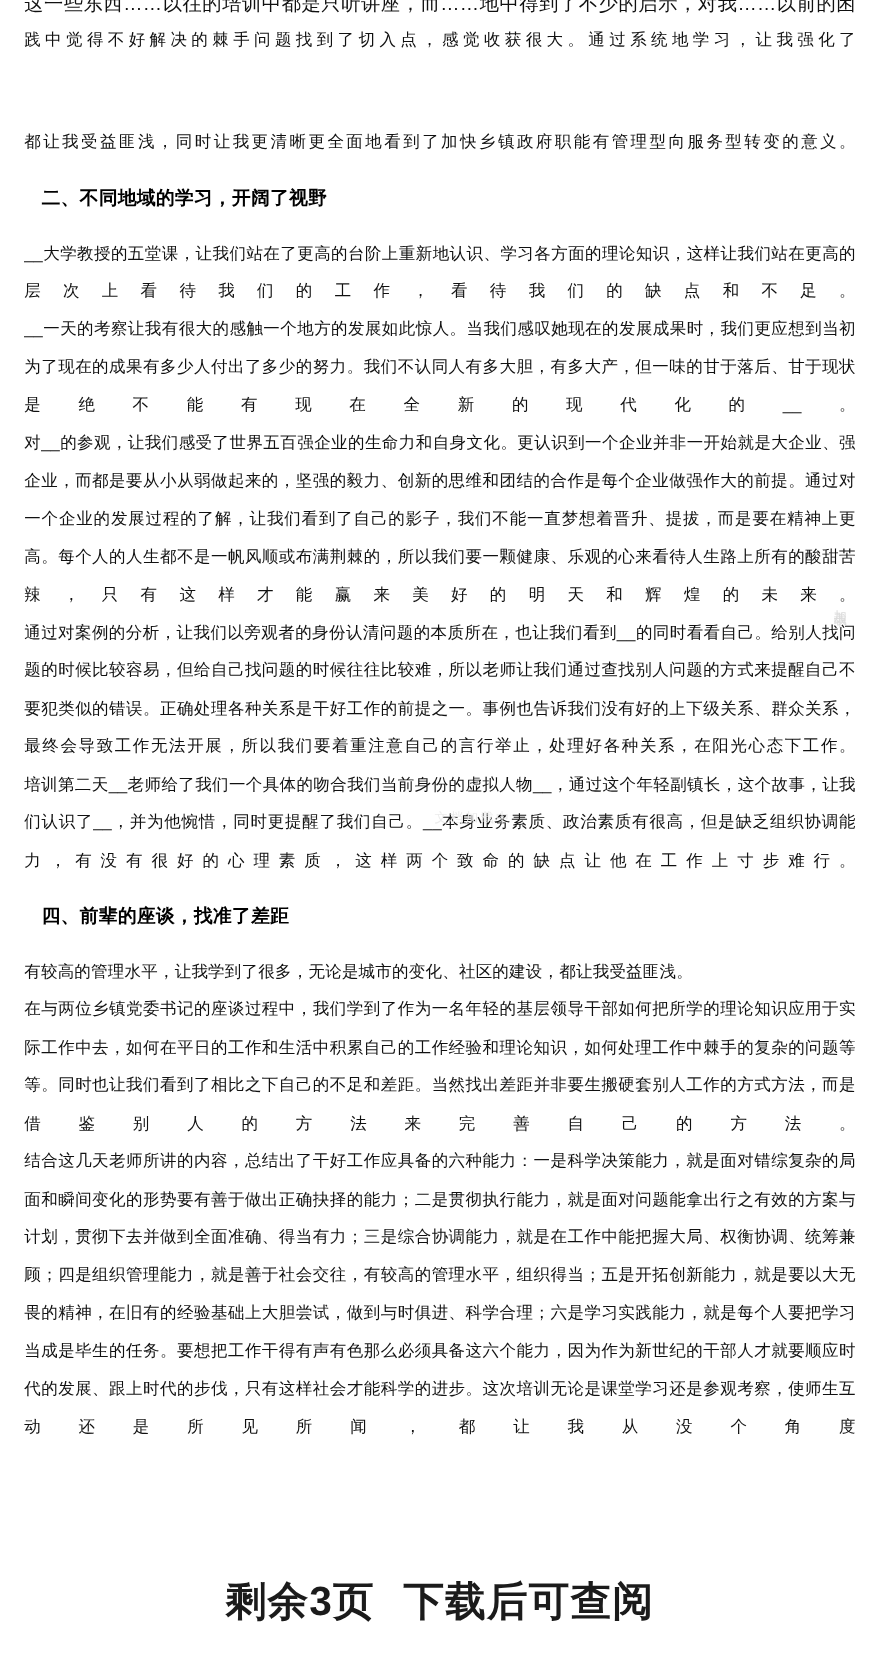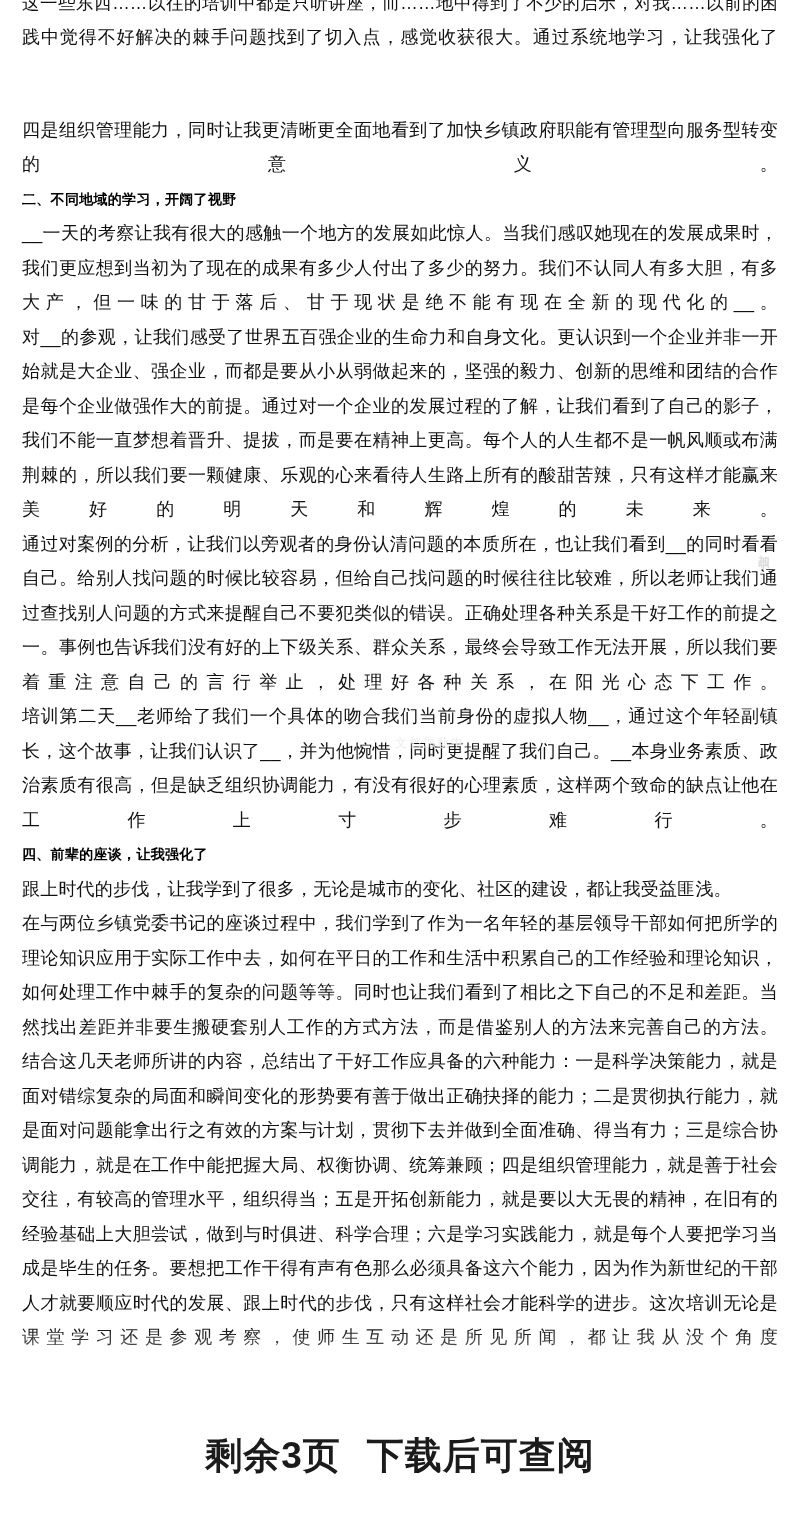--- a/index.html
+++ b/index.html
@@ -40,33 +40,33 @@
     text-align-last: justify;
     position: relative;
     top: -14px;
     color: #111;
   }
   .gap {
     height: 58px;
   }
   p.para {
     margin: 0 0 0 0;
-    font-size: 18px;
+    font-size: 15px;
     line-height: 34.5px;
     letter-spacing: 0.2px;
     text-align: justify;
     text-align-last: justify;
     color: #111111;
   }
   p.para.last-normal {
     text-align-last: left;
   }
   p.heading {
-    margin: 0;
-    font-size: 14px;
+    margin: 16px;
+    font-size: 17px;
     line-height: 34.5px;
     font-weight: bold;
     letter-spacing: 0.3px;
     color: #000000;
     text-align-last: left;
   }
   .watermark {
     position: absolute;
     right: 28px;
     top: 545px;
@@ -120,34 +120,35 @@
   <div class="doc-body">
 
     <div class="clipped-line">
       <p>这一些东西……以往的培训中都是只听讲座，而……地中得到了不少的启示，对我……以前的困惑，对解决实践工作中</p>
     </div>
 
     <p class="para">践中觉得不好解决的棘手问题找到了切入点，感觉收获很大。通过系统地学习，让我强化了</p>
 
     <div class="gap"></div>
 
-    <p class="para">四是组织管理能力，同时让我更清晰更全面地看到了加快乡镇政府职能有管理型向服务型转变的意义。</p>
+    <p class="para">都让我受益匪浅，同时让我更清晰更全面地看到了加快乡镇政府职能有管理型向服务型转变的意义。</p>
 
     <p class="heading">二、不同地域的学习，开阔了视野</p>
 
+    <p class="para">__大学教授的五堂课，让我们站在了更高的台阶上重新地认识、学习各方面的理论知识，这样让我们站在更高的层次上看待我们的工作，看待我们的缺点和不足。</p>
     <p class="para">__一天的考察让我有很大的感触一个地方的发展如此惊人。当我们感叹她现在的发展成果时，我们更应想到当初为了现在的成果有多少人付出了多少的努力。我们不认同人有多大胆，有多大产，但一味的甘于落后、甘于现状是绝不能有现在全新的现代化的__。</p>
     <p class="para">对__的参观，让我们感受了世界五百强企业的生命力和自身文化。更认识到一个企业并非一开始就是大企业、强企业，而都是要从小从弱做起来的，坚强的毅力、创新的思维和团结的合作是每个企业做强作大的前提。通过对一个企业的发展过程的了解，让我们看到了自己的影子，我们不能一直梦想着晋升、提拔，而是要在精神上更高。每个人的人生都不是一帆风顺或布满荆棘的，所以我们要一颗健康、乐观的心来看待人生路上所有的酸甜苦辣，只有这样才能赢来美好的明天和辉煌的未来。</p>
 
 
     <p class="para">通过对案例的分析，让我们以旁观者的身份认清问题的本质所在，也让我们看到__的同时看看自己。给别人找问题的时候比较容易，但给自己找问题的时候往往比较难，所以老师让我们通过查找别人问题的方式来提醒自己不要犯类似的错误。正确处理各种关系是干好工作的前提之一。事例也告诉我们没有好的上下级关系、群众关系，最终会导致工作无法开展，所以我们要着重注意自己的言行举止，处理好各种关系，在阳光心态下工作。</p>
     <p class="para">培训第二天__老师给了我们一个具体的吻合我们当前身份的虚拟人物__，通过这个年轻副镇长，这个故事，让我们认识了__，并为他惋惜，同时更提醒了我们自己。__本身业务素质、政治素质有很高，但是缺乏组织协调能力，有没有很好的心理素质，这样两个致命的缺点让他在工作上寸步难行。</p>
 
-    <p class="heading">四、前辈的座谈，让我强化了</p>
+    <p class="heading">四、前辈的座谈，找准了差距</p>
 
-    <p class="para last-normal">跟上时代的步伐，让我学到了很多，无论是城市的变化、社区的建设，都让我受益匪浅。</p>
+    <p class="para last-normal">有较高的管理水平，让我学到了很多，无论是城市的变化、社区的建设，都让我受益匪浅。</p>
     <p class="para">在与两位乡镇党委书记的座谈过程中，我们学到了作为一名年轻的基层领导干部如何把所学的理论知识应用于实际工作中去，如何在平日的工作和生活中积累自己的工作经验和理论知识，如何处理工作中棘手的复杂的问题等等。同时也让我们看到了相比之下自己的不足和差距。当然找出差距并非要生搬硬套别人工作的方式方法，而是借鉴别人的方法来完善自己的方法。</p>
     <p class="para">结合这几天老师所讲的内容，总结出了干好工作应具备的六种能力：一是科学决策能力，就是面对错综复杂的局面和瞬间变化的形势要有善于做出正确抉择的能力；二是贯彻执行能力，就是面对问题能拿出行之有效的方案与计划，贯彻下去并做到全面准确、得当有力；三是综合协调能力，就是在工作中能把握大局、权衡协调、统筹兼顾；四是组织管理能力，就是善于社会交往，有较高的管理水平，组织得当；五是开拓创新能力，就是要以大无畏的精神，在旧有的经验基础上大胆尝试，做到与时俱进、科学合理；六是学习实践能力，就是每个人要把学习当成是毕生的任务。要想把工作干得有声有色那么必须具备这六个能力，因为作为新世纪的干部人才就要顺应时代的发展、跟上时代的步伐，只有这样社会才能科学的进步。这次培训无论是课堂学习还是参观考察，使师生互动还是所见所闻，都让我从没个角度</p>
 
   </div>
 
   <div class="watermark">加载中</div>
   <div class="watermark2">文档加载中</div>
 
   <div class="bottom-fade"></div>
 

